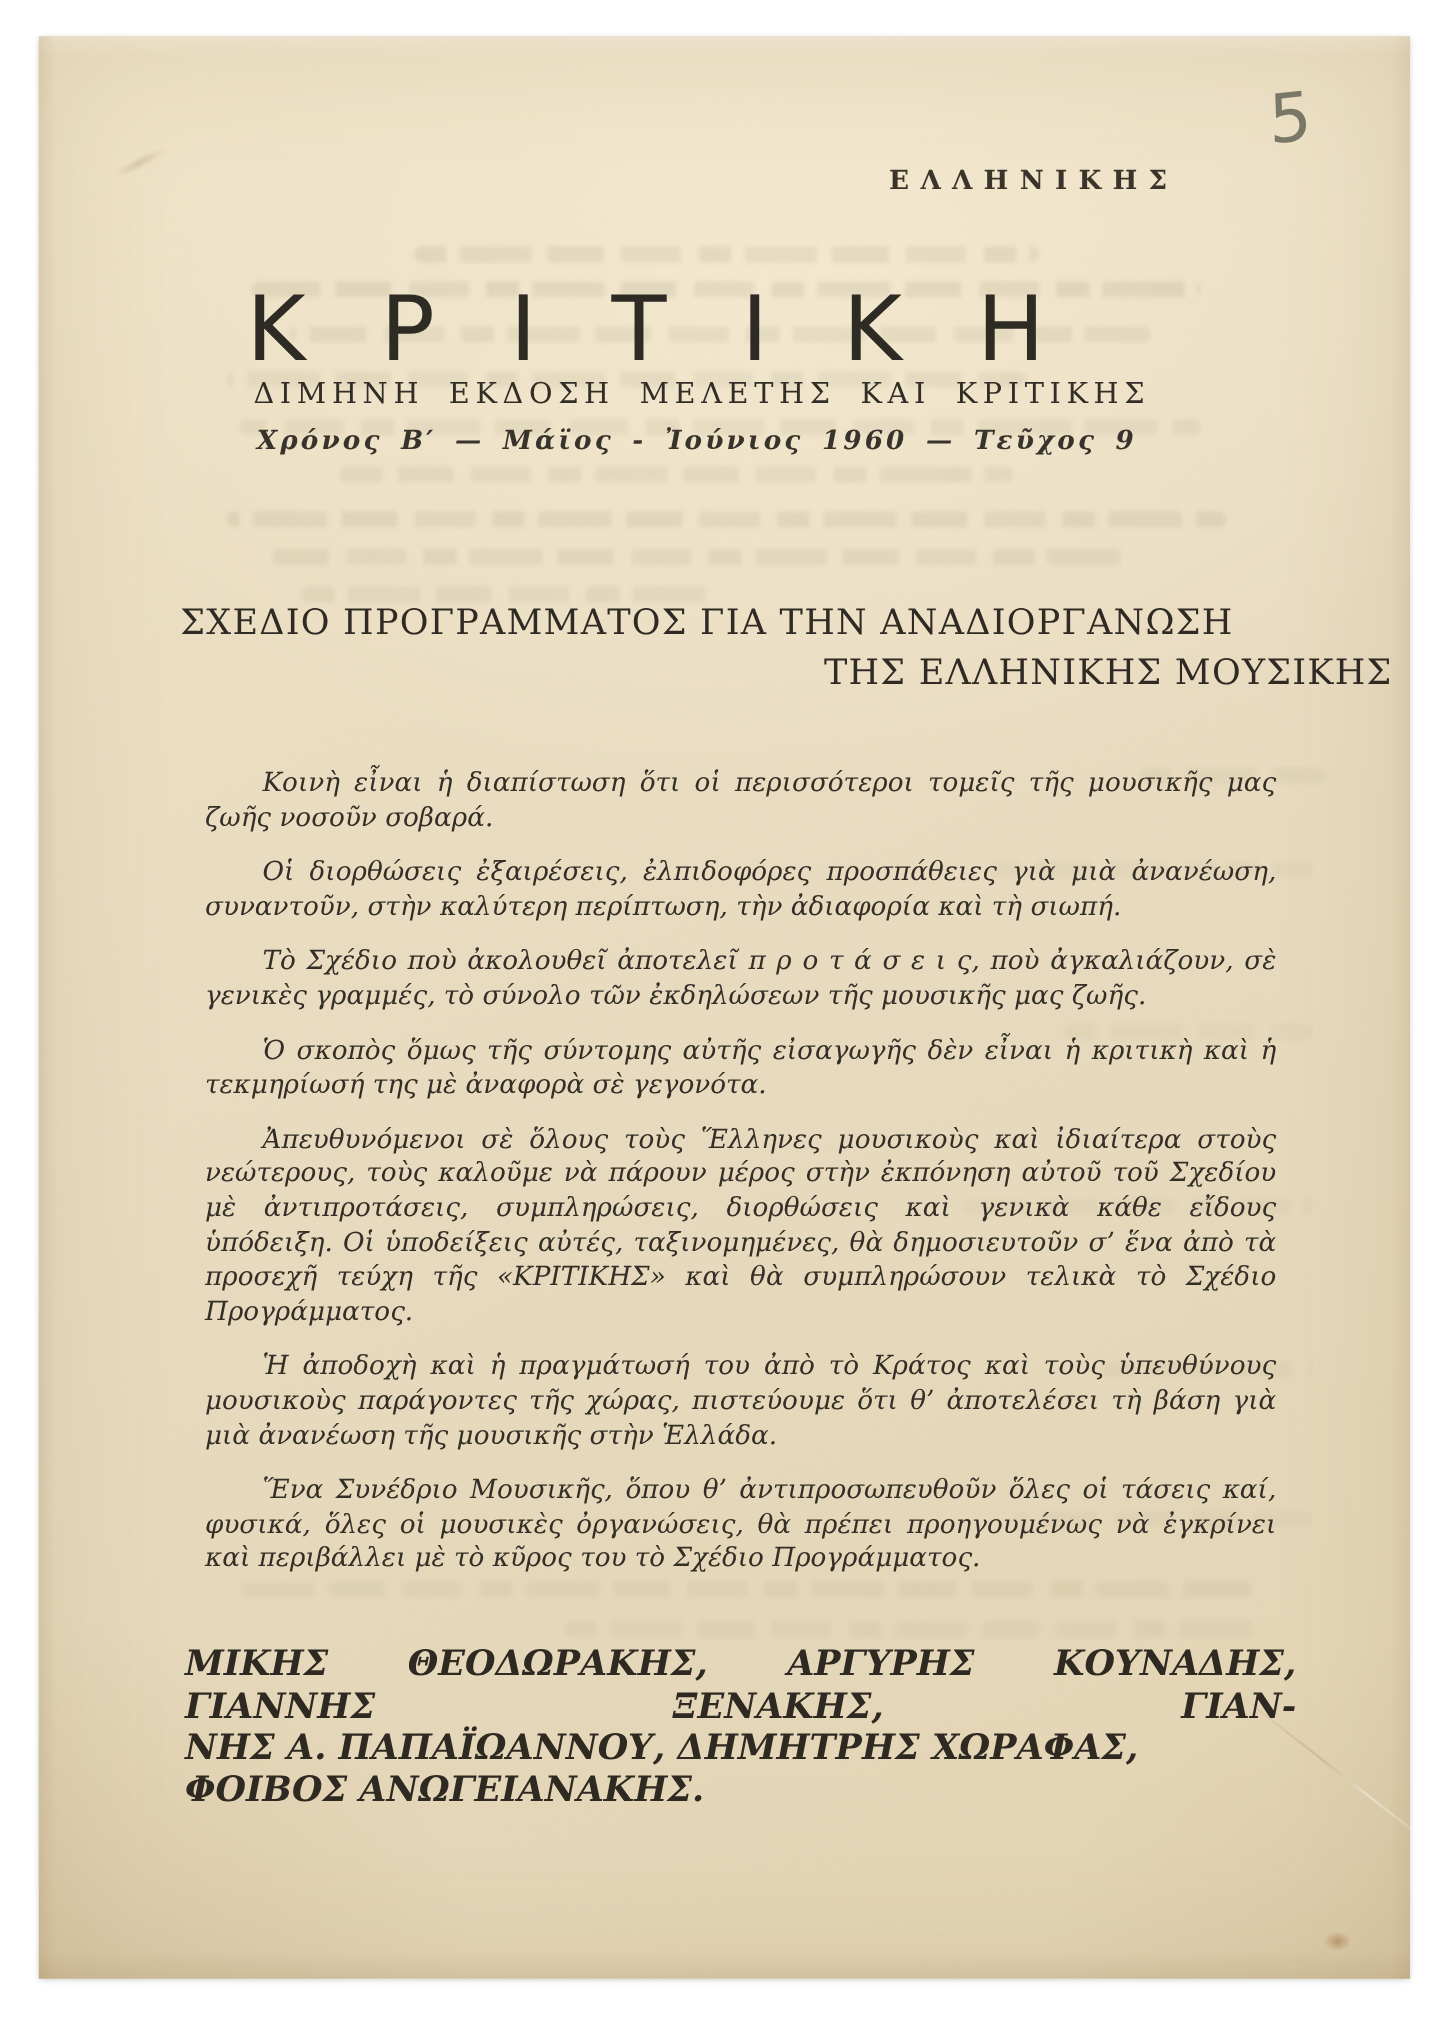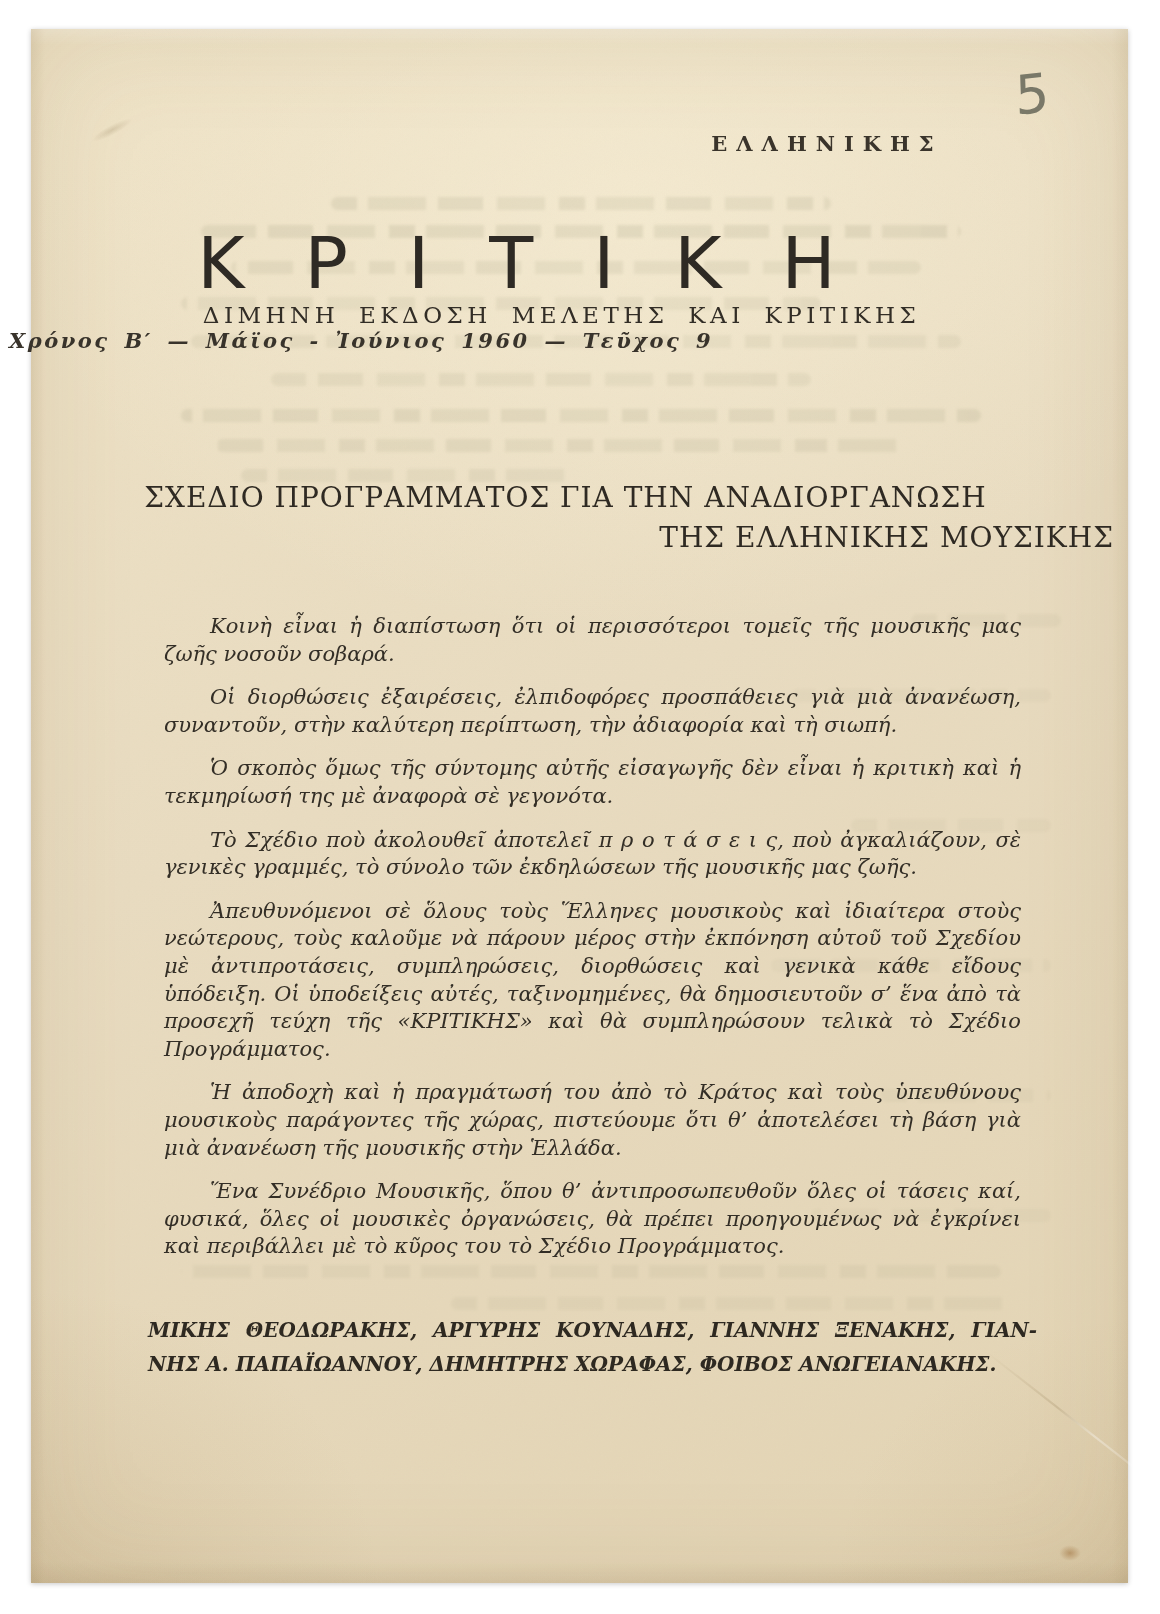--- a/index.html
+++ b/index.html
@@ -54,40 +54,40 @@
     font-family:"DejaVu Sans", sans-serif;font-weight:500;
     font-size:72px;line-height:1;letter-spacing:60px;text-indent:30px;
     color:#2e2a24;transform:translateX(-48px);
   }
   .subtitle{
     position:absolute;top:273px;left:0;width:100%;text-align:center;
     font-weight:normal;font-size:23px;letter-spacing:4.5px;word-spacing:8px;
     color:#322d26;transform:translateX(-18px);
   }
   .issueline{
-    position:absolute;top:299px;left:0;width:100%;
+    position:absolute;top:310px;left:0;width:100%;text-align:center;
     font-style:italic;font-weight:bold;font-size:21px;letter-spacing:2.5px;word-spacing:5px;
     color:#38332b;transform:translateX(-22px);
   }
   .headline{
     position:absolute;left:0;width:100%;margin:0;text-align:center;
     font-weight:normal;font-size:28px;letter-spacing:1px;color:#2f2a23;
     transform:translateX(-14px);
   }
   .headline.l1{top:452px;}
   .headline.l2{top:492px;text-align:right;}
   .bodytext{
     position:absolute;top:568px;left:117px;width:889px;
     font-style:italic;font-size:21px;line-height:27.6px;
     text-align:justify;color:#332e26;
   }
   .bodytext p{margin:16px;text-indent:46px;}
   .signatures{
     position:absolute;top:1285px;left:117px;width:889px;
-    font-style:italic;font-weight:bold;font-size:20px;line-height:33.5px;
+    font-style:italic;font-weight:bold;font-size:28px;line-height:33.5px;
     color:#2e2921;
   }
   .sig-l1{text-align:justify;text-align-last:justify;}
   .stain-br{
     position:absolute;left:1028px;top:1516px;width:22px;height:16px;border-radius:50%;
     background:radial-gradient(ellipse at center, rgba(146,94,38,.45), rgba(146,94,38,0) 70%);
   }
   .crease{
     position:absolute;left:930px;top:1392px;width:230px;height:2px;
     background:linear-gradient(90deg, rgba(120,95,50,0), rgba(120,95,50,.18) 40%, rgba(255,255,255,.35) 60%, rgba(120,95,50,0));
@@ -139,22 +139,22 @@
   <div class="subtitle">ΔΙΜΗΝΗ ΕΚΔΟΣΗ ΜΕΛΕΤΗΣ ΚΑΙ ΚΡΙΤΙΚΗΣ</div>
 
   <div class="issueline">Χρόνος Β′ — Μάϊος - Ἰούνιος 1960 — Τεῦχος 9</div>
 
   <h2 class="headline l1">ΣΧΕΔΙΟ ΠΡΟΓΡΑΜΜΑΤΟΣ ΓΙΑ ΤΗΝ ΑΝΑΔΙΟΡΓΑΝΩΣΗ</h2>
   <h2 class="headline l2">ΤΗΣ ΕΛΛΗΝΙΚΗΣ ΜΟΥΣΙΚΗΣ</h2>
 
   <div class="bodytext">
     <p>Κοινὴ εἶναι ἡ διαπίστωση ὅτι οἱ περισσότεροι τομεῖς τῆς μουσικῆς μας ζωῆς νοσοῦν σοβαρά.</p>
     <p>Οἱ διορθώσεις ἐξαιρέσεις, ἐλπιδοφόρες προσπάθειες γιὰ μιὰ ἀνανέωση, συναντοῦν, στὴν καλύτερη περίπτωση, τὴν ἀδιαφορία καὶ τὴ σιωπή.</p>
+    <p>Τὸ Σχέδιο ποὺ ἀκολουθεῖ ἀποτελεῖ π ρ ο τ ά σ ε ι ς, ποὺ ἀγκαλιάζουν, σὲ γενικὲς γραμμές, τὸ σύνολο τῶν ἐκδηλώσεων τῆς μουσικῆς μας ζωῆς.</p>
     <p>Ὁ σκοπὸς ὅμως τῆς σύντομης αὐτῆς εἰσαγωγῆς δὲν εἶναι ἡ κριτικὴ καὶ ἡ τεκμηρίωσή της μὲ ἀναφορὰ σὲ γεγονότα.</p>
-    <p>Τὸ Σχέδιο ποὺ ἀκολουθεῖ ἀποτελεῖ π ρ ο τ ά σ ε ι ς, ποὺ ἀγκαλιάζουν, σὲ γενικὲς γραμμές, τὸ σύνολο τῶν ἐκδηλώσεων τῆς μουσικῆς μας ζωῆς.</p>
     <p>Ἀπευθυνόμενοι σὲ ὅλους τοὺς Ἕλληνες μουσικοὺς καὶ ἰδιαίτερα στοὺς νεώτερους, τοὺς καλοῦμε νὰ πάρουν μέρος στὴν ἐκπόνηση αὐτοῦ τοῦ Σχεδίου μὲ ἀντιπροτάσεις, συμπληρώσεις, διορθώσεις καὶ γενικὰ κάθε εἴδους ὑπόδειξη. Οἱ ὑποδείξεις αὐτές, ταξινομημένες, θὰ δημοσιευτοῦν σ’ ἕνα ἀπὸ τὰ προσεχῆ τεύχη τῆς «ΚΡΙΤΙΚΗΣ» καὶ θὰ συμπληρώσουν τελικὰ τὸ Σχέδιο Προγράμματος.</p>
     <p>Ἡ ἀποδοχὴ καὶ ἡ πραγμάτωσή του ἀπὸ τὸ Κράτος καὶ τοὺς ὑπευθύνους μουσικοὺς παράγοντες τῆς χώρας, πιστεύουμε ὅτι θ’ ἀποτελέσει τὴ βάση γιὰ μιὰ ἀνανέωση τῆς μουσικῆς στὴν Ἑλλάδα.</p>
     <p>Ἕνα Συνέδριο Μουσικῆς, ὅπου θ’ ἀντιπροσωπευθοῦν ὅλες οἱ τάσεις καί, φυσικά, ὅλες οἱ μουσικὲς ὀργανώσεις, θὰ πρέπει προηγουμένως νὰ ἐγκρίνει καὶ περιβάλλει μὲ τὸ κῦρος του τὸ Σχέδιο Προγράμματος.</p>
   </div>
 
   <div class="signatures">
     <div class="sig-l1">ΜΙΚΗΣ ΘΕΟΔΩΡΑΚΗΣ, ΑΡΓΥΡΗΣ ΚΟΥΝΑΔΗΣ, ΓΙΑΝΝΗΣ ΞΕΝΑΚΗΣ, ΓΙΑΝ-</div>
     <div class="sig-l2">ΝΗΣ Α. ΠΑΠΑΪΩΑΝΝΟΥ, ΔΗΜΗΤΡΗΣ ΧΩΡΑΦΑΣ, ΦΟΙΒΟΣ ΑΝΩΓΕΙΑΝΑΚΗΣ.</div>
   </div>
 

